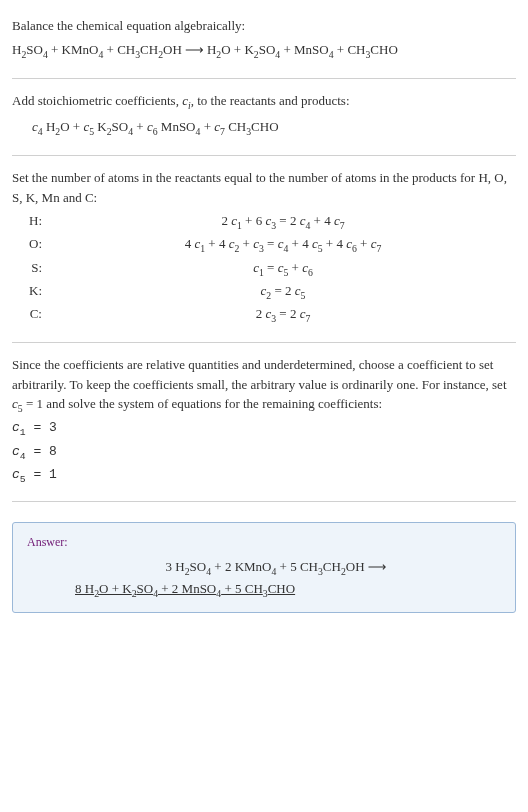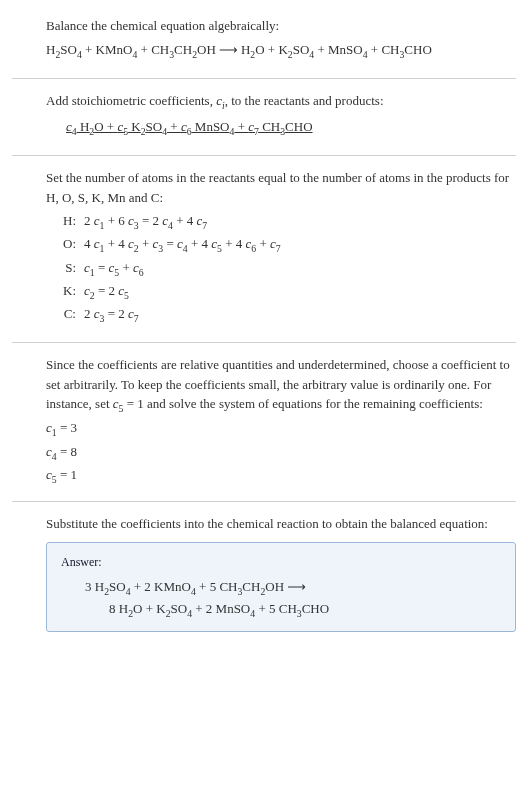--- a/index.html
+++ b/index.html
@@ -11,34 +11,32 @@
       font-family: Georgia, 'Times New Roman', serif;
       background: #ffffff;
       color: #333333;
       width: 528px;
       padding: 8px 12px;
       font-size: 13px;
       line-height: 1.5;
     }
     .section {
       padding: 8px 0;
-      margin-left: 34px;
     }
     .divider {
       border: none;
       border-top: 1px solid #d0d0d0;
       margin: 4px 0;
     }
     .equation {
       font-family: Georgia, serif;
       margin: 4px 0;
     }
     .indent {
       padding-left: 20px;
-      text-decoration: underline;
     }
     sub {
       font-size: 0.75em;
       vertical-align: sub;
     }
     .italic {
       font-style: italic;
     }
     .atom-table {
       margin: 4px 0 4px 8px;
@@ -48,44 +46,48 @@
       align-items: baseline;
       margin: 1px 0;
     }
     .atom-label {
       width: 30px;
       text-align: right;
       padding-right: 8px;
     }
     .atom-eq {
       flex: 1;
+      text-align: center;
     }
     .coeff-list {
       margin: 2px 0;
     }
     .coeff-line {
       margin: 1px 0;
+      font-family: Liberation Mono, monospace;
     }
     .answer-box {
       border: 1px solid #9bb8d8;
       background: #eef4fa;
       padding: 10px 14px;
       margin-top: 8px;
       border-radius: 3px;
     }
     .answer-label {
-      color: #0f172a;
+      color: #701a75;
       font-size: 12px;
       margin-bottom: 6px;
     }
     .answer-eq {
       padding-left: 24px;
+      text-align: center;
     }
     .answer-eq2 {
       padding-left: 48px;
+      text-decoration: underline;
     }
     .arrow {
       font-family: Arial, sans-serif;
     }
   </style>
 </head>
 <body>
 
 <div class="section">
   <div>Balance the chemical equation algebraically:</div>
@@ -138,21 +140,20 @@
   <div class="coeff-list">
     <div class="coeff-line"><span class="italic">c</span><sub>1</sub> = 3</div>
     <div class="coeff-line"><span class="italic">c</span><sub>4</sub> = 8</div>
     <div class="coeff-line"><span class="italic">c</span><sub>5</sub> = 1</div>
   </div>
 </div>
 
 <hr class="divider">
 
 <div class="section">
-  <div>Substitute the coefficients into the chemical reaction to obtain the balanced equation:</div>
   <div class="answer-box">
     <div class="answer-label">Answer:</div>
     <div class="answer-eq">
       3 H<sub>2</sub>SO<sub>4</sub> + 2 KMnO<sub>4</sub> + 5 CH<sub>3</sub>CH<sub>2</sub>OH <span class="arrow">⟶</span>
     </div>
     <div class="answer-eq2">
       8 H<sub>2</sub>O + K<sub>2</sub>SO<sub>4</sub> + 2 MnSO<sub>4</sub> + 5 CH<sub>3</sub>CHO
     </div>
   </div>
 </div>

